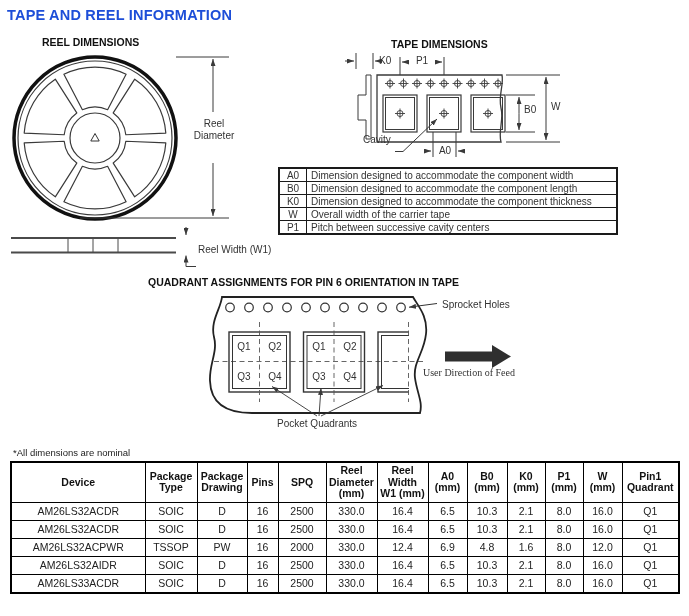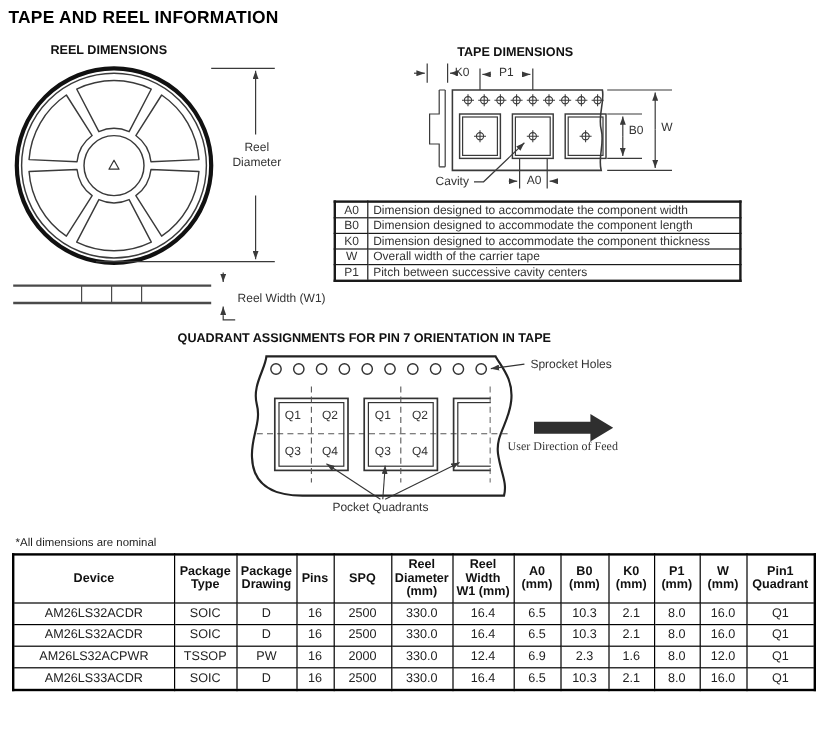--- a/index.html
+++ b/index.html
@@ -1,20 +1,20 @@
 <!DOCTYPE html>
 <html><head>
 <meta charset="utf-8">
 <style>
   html,body{margin:0;padding:0;background:#fff;}
   body{width:689px;height:616px;position:relative;font-family:"Liberation Sans",sans-serif;color:#1c1c1c;overflow:hidden;}
   svg.canvas{position:absolute;left:0;top:0;z-index:1;}
   .lbl{position:absolute;z-index:2;font-size:10px;color:#333;white-space:pre-line;line-height:11.5px;}
   .hd{position:absolute;z-index:2;font-weight:bold;font-size:10.5px;color:#111;white-space:nowrap;}
-  .title{position:absolute;left:7px;top:7px;z-index:2;font-weight:bold;font-size:14.5px;color:#000000;letter-spacing:.2px;}
+  .title{position:absolute;left:7px;top:7px;z-index:2;font-weight:bold;font-size:14.5px;color:#1d4ed8;letter-spacing:.2px;}
   .note{position:absolute;left:3px;top:447px;z-index:2;font-size:9.5px;color:#222;margin-left:10px;}
   .c{text-align:center;}
   table{border-collapse:collapse;position:absolute;z-index:2;background:#fff;}
   .defs-table{left:278px;top:167px;width:340px;border:2px solid #1a1a1a;}
   .defs-table td{border:1px solid #1a1a1a;font-size:10px;height:12px;padding:0 4px;color:#333;}
   .defs-table td.sym{width:26px;text-align:center;padding:0;}
   .main-table{left:10px;top:461px;border:2px solid #000;table-layout:fixed;}
   .main-table th{border:1px solid #000;font-size:10.5px;font-weight:bold;text-align:center;vertical-align:middle;
                  padding:2px 1px;line-height:11.5px;white-space:pre-line;color:#111;}
   .main-table td{border:1px solid #000;font-size:10.5px;text-align:center;vertical-align:middle;height:17px;
@@ -197,31 +197,31 @@
       <path d="M317,416 L272,386.5" marker-end="url(#arr)"></path>
       <path d="M319,416 L321,388" marker-end="url(#arr)"></path>
       <path d="M321,416 L383,385.5" marker-end="url(#arr)"></path>
     </g>
     <polygon points="445,351.5 492,351.5 492,345 511,356.5 492,368 492,361.5 445,361.5" fill="#2f2f2f" stroke="none"></polygon>
   </g>
 </svg>
 
 <div class="title">TAPE AND REEL INFORMATION</div>
 <div class="hd" style="left:42px;top:36px;text-align:center;">REEL DIMENSIONS</div>
-<div class="hd" style="left:381px;top:38px;text-align:right;">TAPE DIMENSIONS</div>
+<div class="hd" style="left:391px;top:38px;text-align:right;">TAPE DIMENSIONS</div>
 <div class="lbl c" style="left:187px;top:118px;width:54px;">Reel
 Diameter</div>
 <div class="lbl" style="left:198px;top:244px;">Reel Width (W1)</div>
 <div class="lbl" style="left:379px;top:55px;">K0</div>
 <div class="lbl c" style="left:407px;top:55px;width:30px;">P1</div>
 <div class="lbl" style="left:524px;top:104px;">B0</div>
 <div class="lbl" style="left:551px;top:101px;">W</div>
-<div class="lbl" style="left:363px;top:146px;">Cavity</div>
+<div class="lbl" style="left:363px;top:134px;">Cavity</div>
 <div class="lbl c" style="left:434px;top:145px;width:22px;">A0</div>
-<div class="hd" style="left:148px;top:276px;">QUADRANT ASSIGNMENTS FOR PIN 7 ORIENTATION IN TAPE</div>
+<div class="hd" style="left:148px;top:276px;">QUADRANT ASSIGNMENTS FOR PIN 6 ORIENTATION IN TAPE</div>
 <div class="lbl" style="left:442px;top:299px;text-align:center;">Sprocket Holes</div>
 <div class="lbl" style="left:423px;top:367px;font-family:Liberation Serif, serif;">User Direction of Feed</div>
 <div class="lbl" style="left:277px;top:418px;">Pocket Quadrants</div>
 <div class="note">*All dimensions are nominal</div>
 
 <div class="lbl c" style="left:236px;top:341px;width:16px;">Q1</div>
 <div class="lbl c" style="left:267px;top:341px;width:16px;">Q2</div>
 <div class="lbl c" style="left:236px;top:371px;width:16px;">Q3</div>
 <div class="lbl c" style="left:267px;top:371px;width:16px;">Q4</div>
 
@@ -333,35 +333,50 @@
     </tr>
     <tr>
       <td>AM26LS32ACPWR</td>
       <td>TSSOP</td>
       <td>PW</td>
       <td>16</td>
       <td>2000</td>
       <td>330.0</td>
       <td>12.4</td>
       <td>6.9</td>
-      <td>2.3</td>
+      <td>4.8</td>
       <td>1.6</td>
       <td>8.0</td>
       <td>12.0</td>
       <td>Q1</td>
     </tr>
     <tr>
-      <td>AM26LS33ACDR</td>
+      <td>AM26LS32AIDR</td>
       <td>SOIC</td>
       <td>D</td>
       <td>16</td>
       <td>2500</td>
       <td>330.0</td>
       <td>16.4</td>
       <td>6.5</td>
       <td>10.3</td>
       <td>2.1</td>
       <td>8.0</td>
       <td>16.0</td>
       <td>Q1</td>
     </tr>
+    <tr>
+      <td>AM26LS33ACDR</td>
+      <td>SOIC</td>
+      <td>D</td>
+      <td>16</td>
+      <td>2500</td>
+      <td>330.0</td>
+      <td>16.4</td>
+      <td>6.5</td>
+      <td>10.3</td>
+      <td>2.1</td>
+      <td>8.0</td>
+      <td>16.0</td>
+      <td>Q1</td>
+    </tr>
   </tbody>
 </table>
 
 </body></html>

